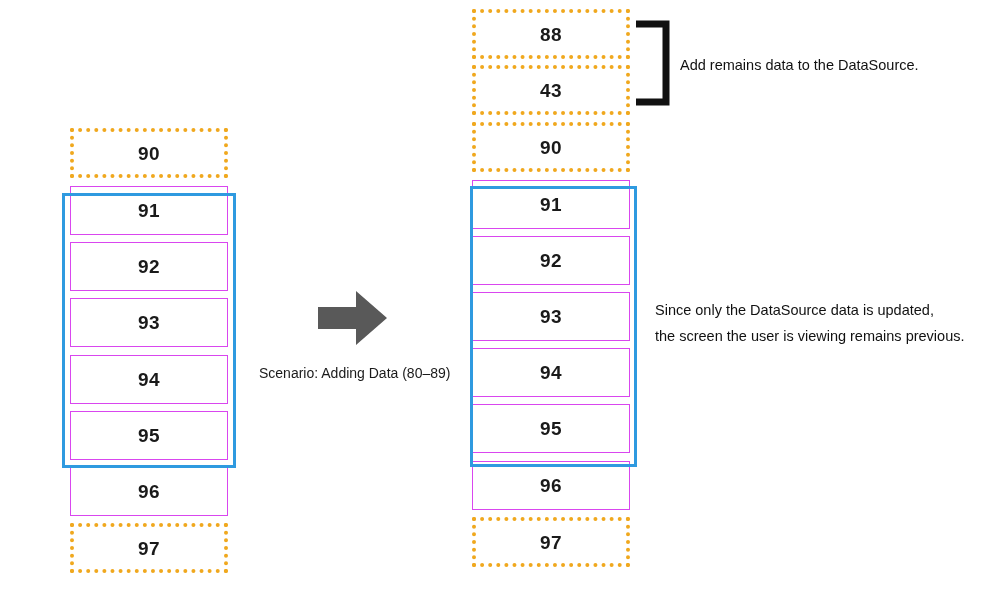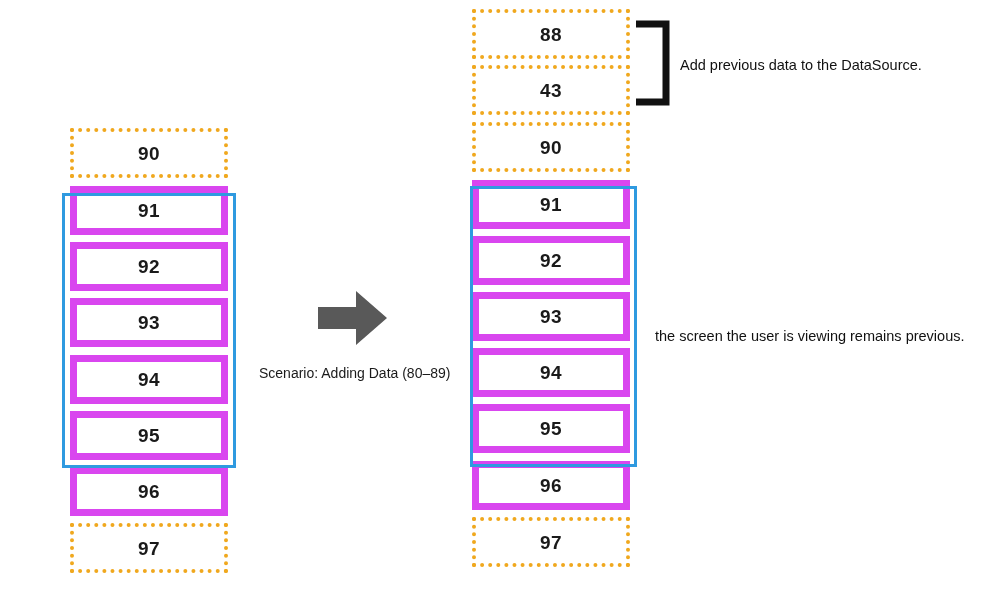--- a/index.html
+++ b/index.html
@@ -31,21 +31,21 @@
     background: #ffffff;
     display: flex;
     align-items: center;
     justify-content: center;
     font-size: 19px;
     font-weight: bold;
     color: #1a1a1a;
     letter-spacing: 0.5px;
   }
   .cell.solid {
-    border: 7px solid #d946ef;
+    border: 1px solid #d946ef;
   }
   .cell.dotted {
     border: 4px dotted #f0a81e;
   }
   .cell-label {
     line-height: 1;
     pointer-events: none;
   }
 
   
@@ -177,18 +177,19 @@
 
     <div class="viewport" style="left:470px; top:186px; width:167px; height:281px;"></div>
   </div>
 
   <div class="bracket" style="left:636px; top:20px; width:36px; height:86px;">
     <svg width="36" height="86" viewBox="0 0 36 86" xmlns="http://www.w3.org/2000/svg">
       <polyline points="2,4 30,4 30,82 2,82" fill="none" stroke="#111111" stroke-width="7" stroke-linecap="square" stroke-linejoin="miter"></polyline>
     </svg>
   </div>
 
-  <div class="annotation" style="left:680px; top:52px;">Add previous data to the DataSource.</div>
+  <div class="annotation" style="left:680px; top:52px;">Add remains data to the DataSource.</div>
 
+  <div class="annotation" style="left:655px; top:297px;">Since only the DataSource data is updated,</div>
 
   <div class="annotation" style="left:655px; top:323px;">the screen the user is viewing remains previous.</div>
 
 </div>
 
 </body></html>

